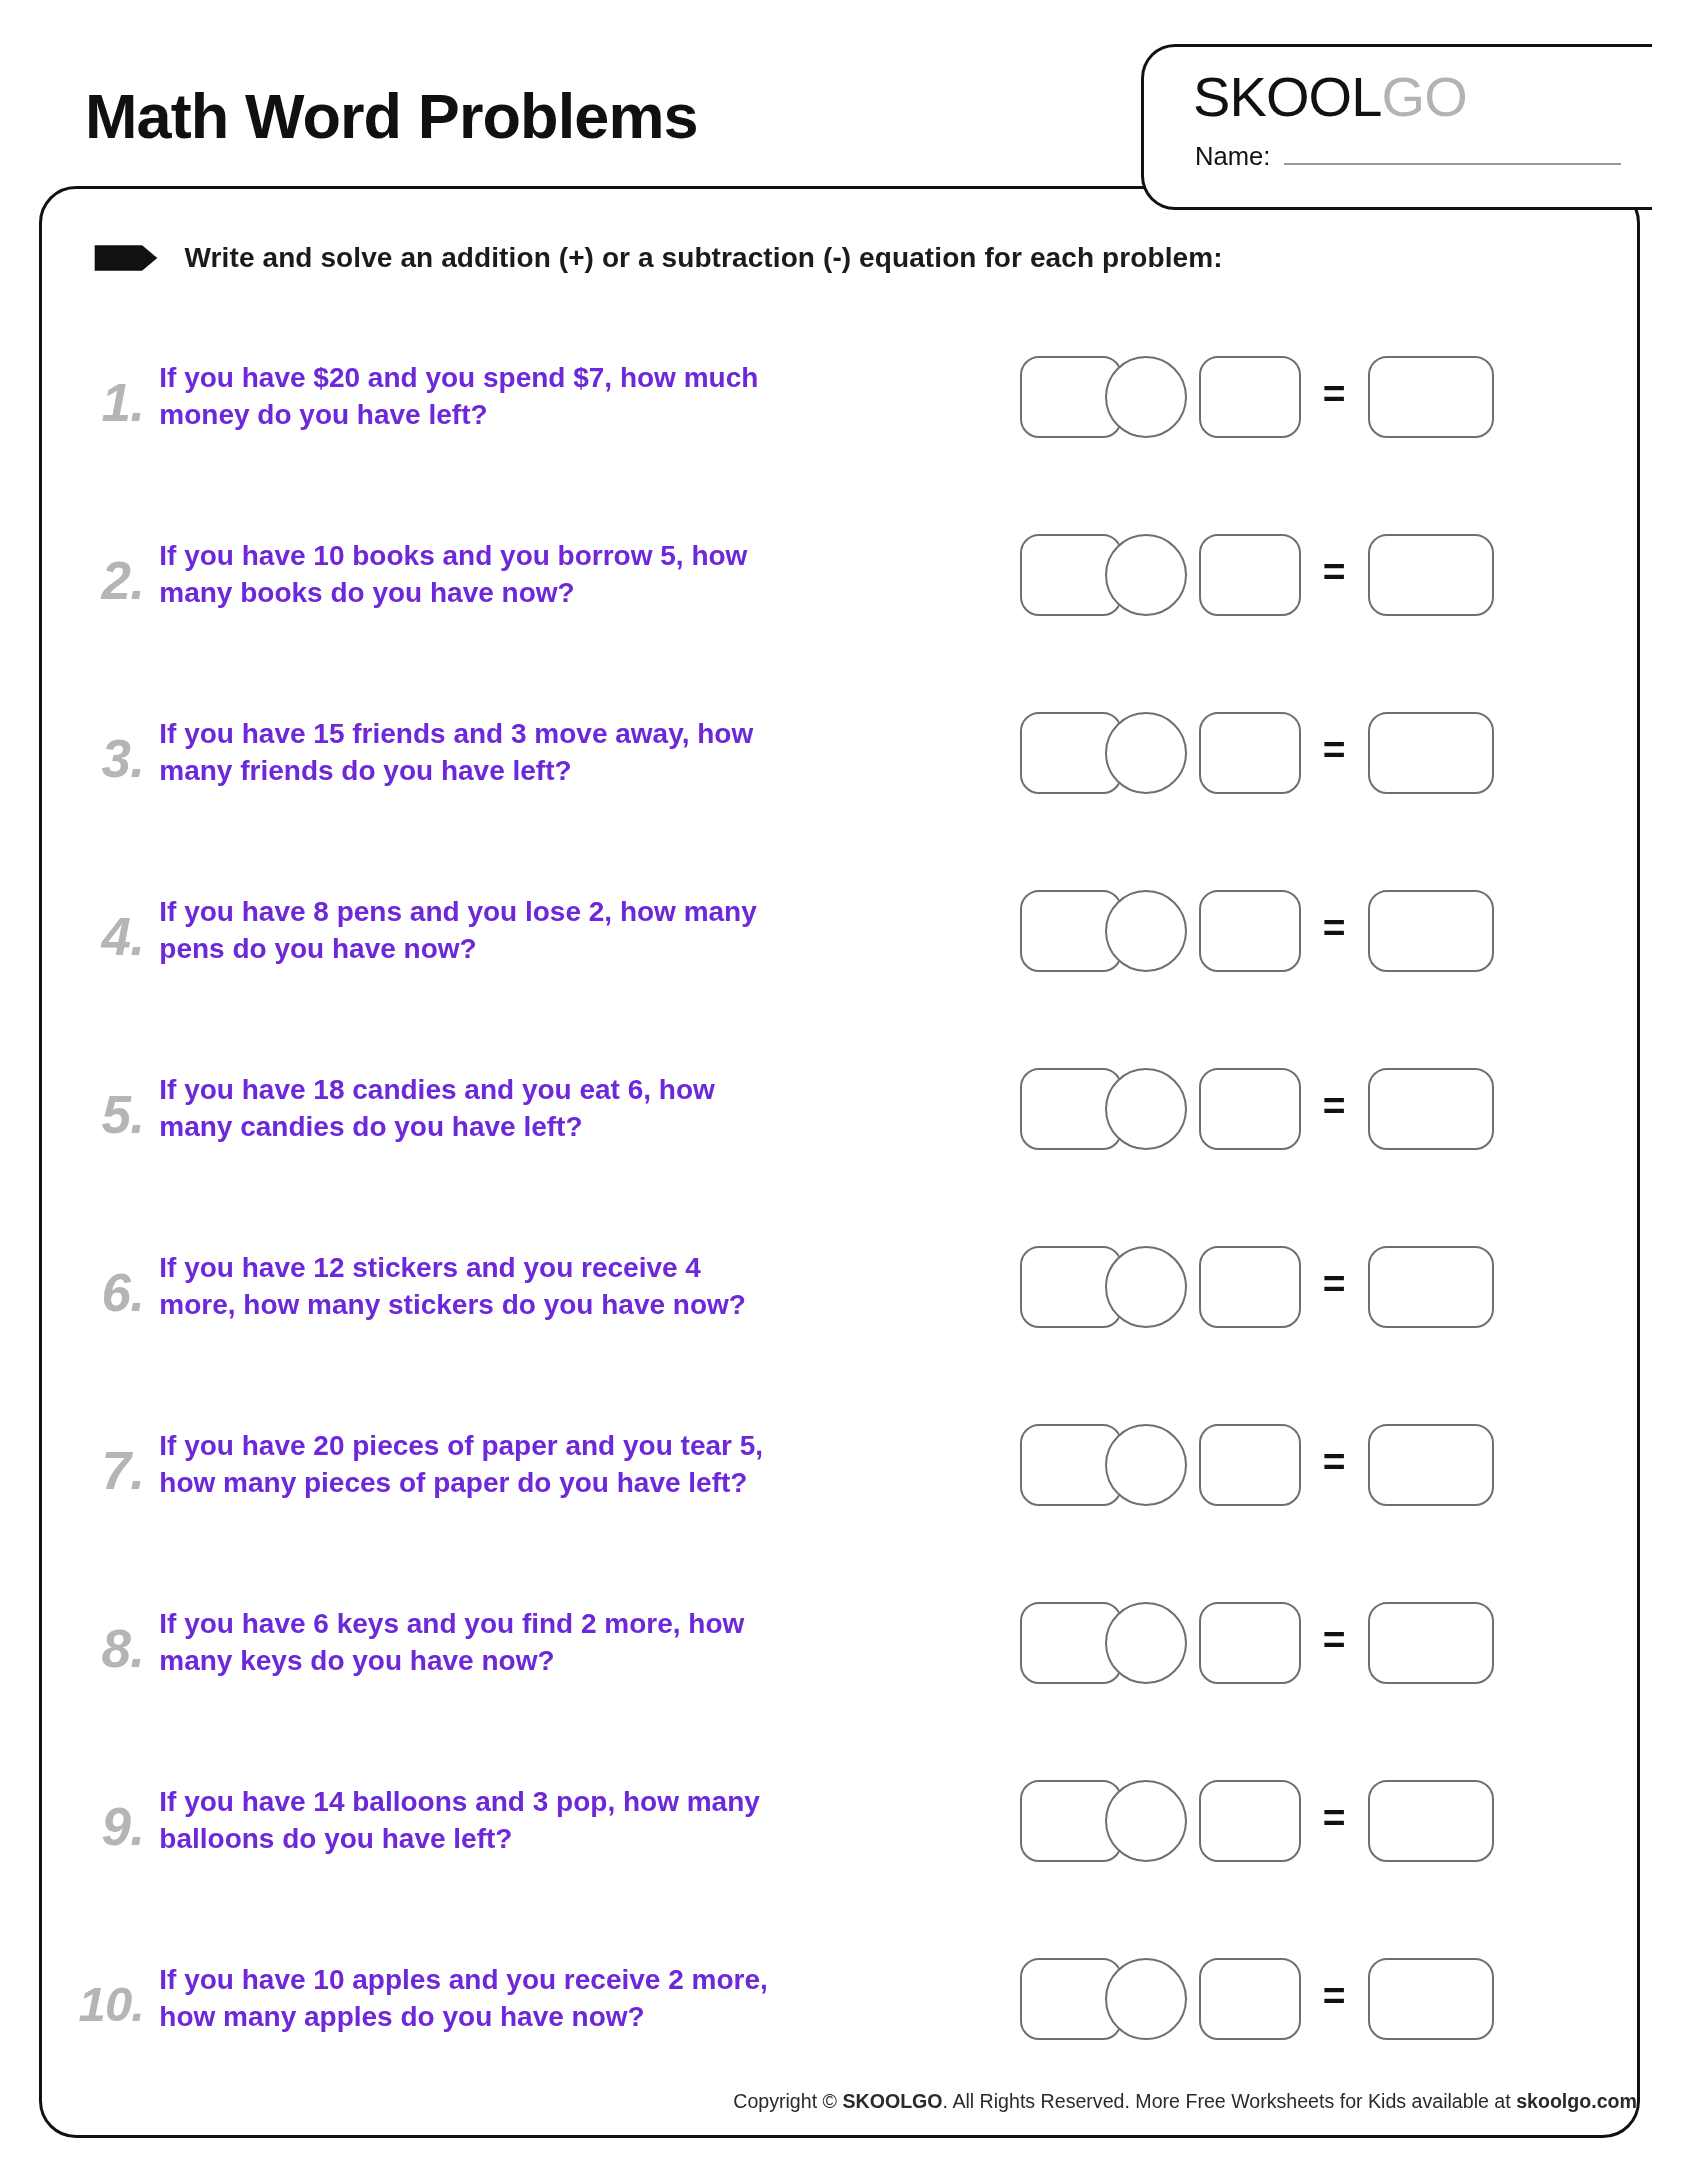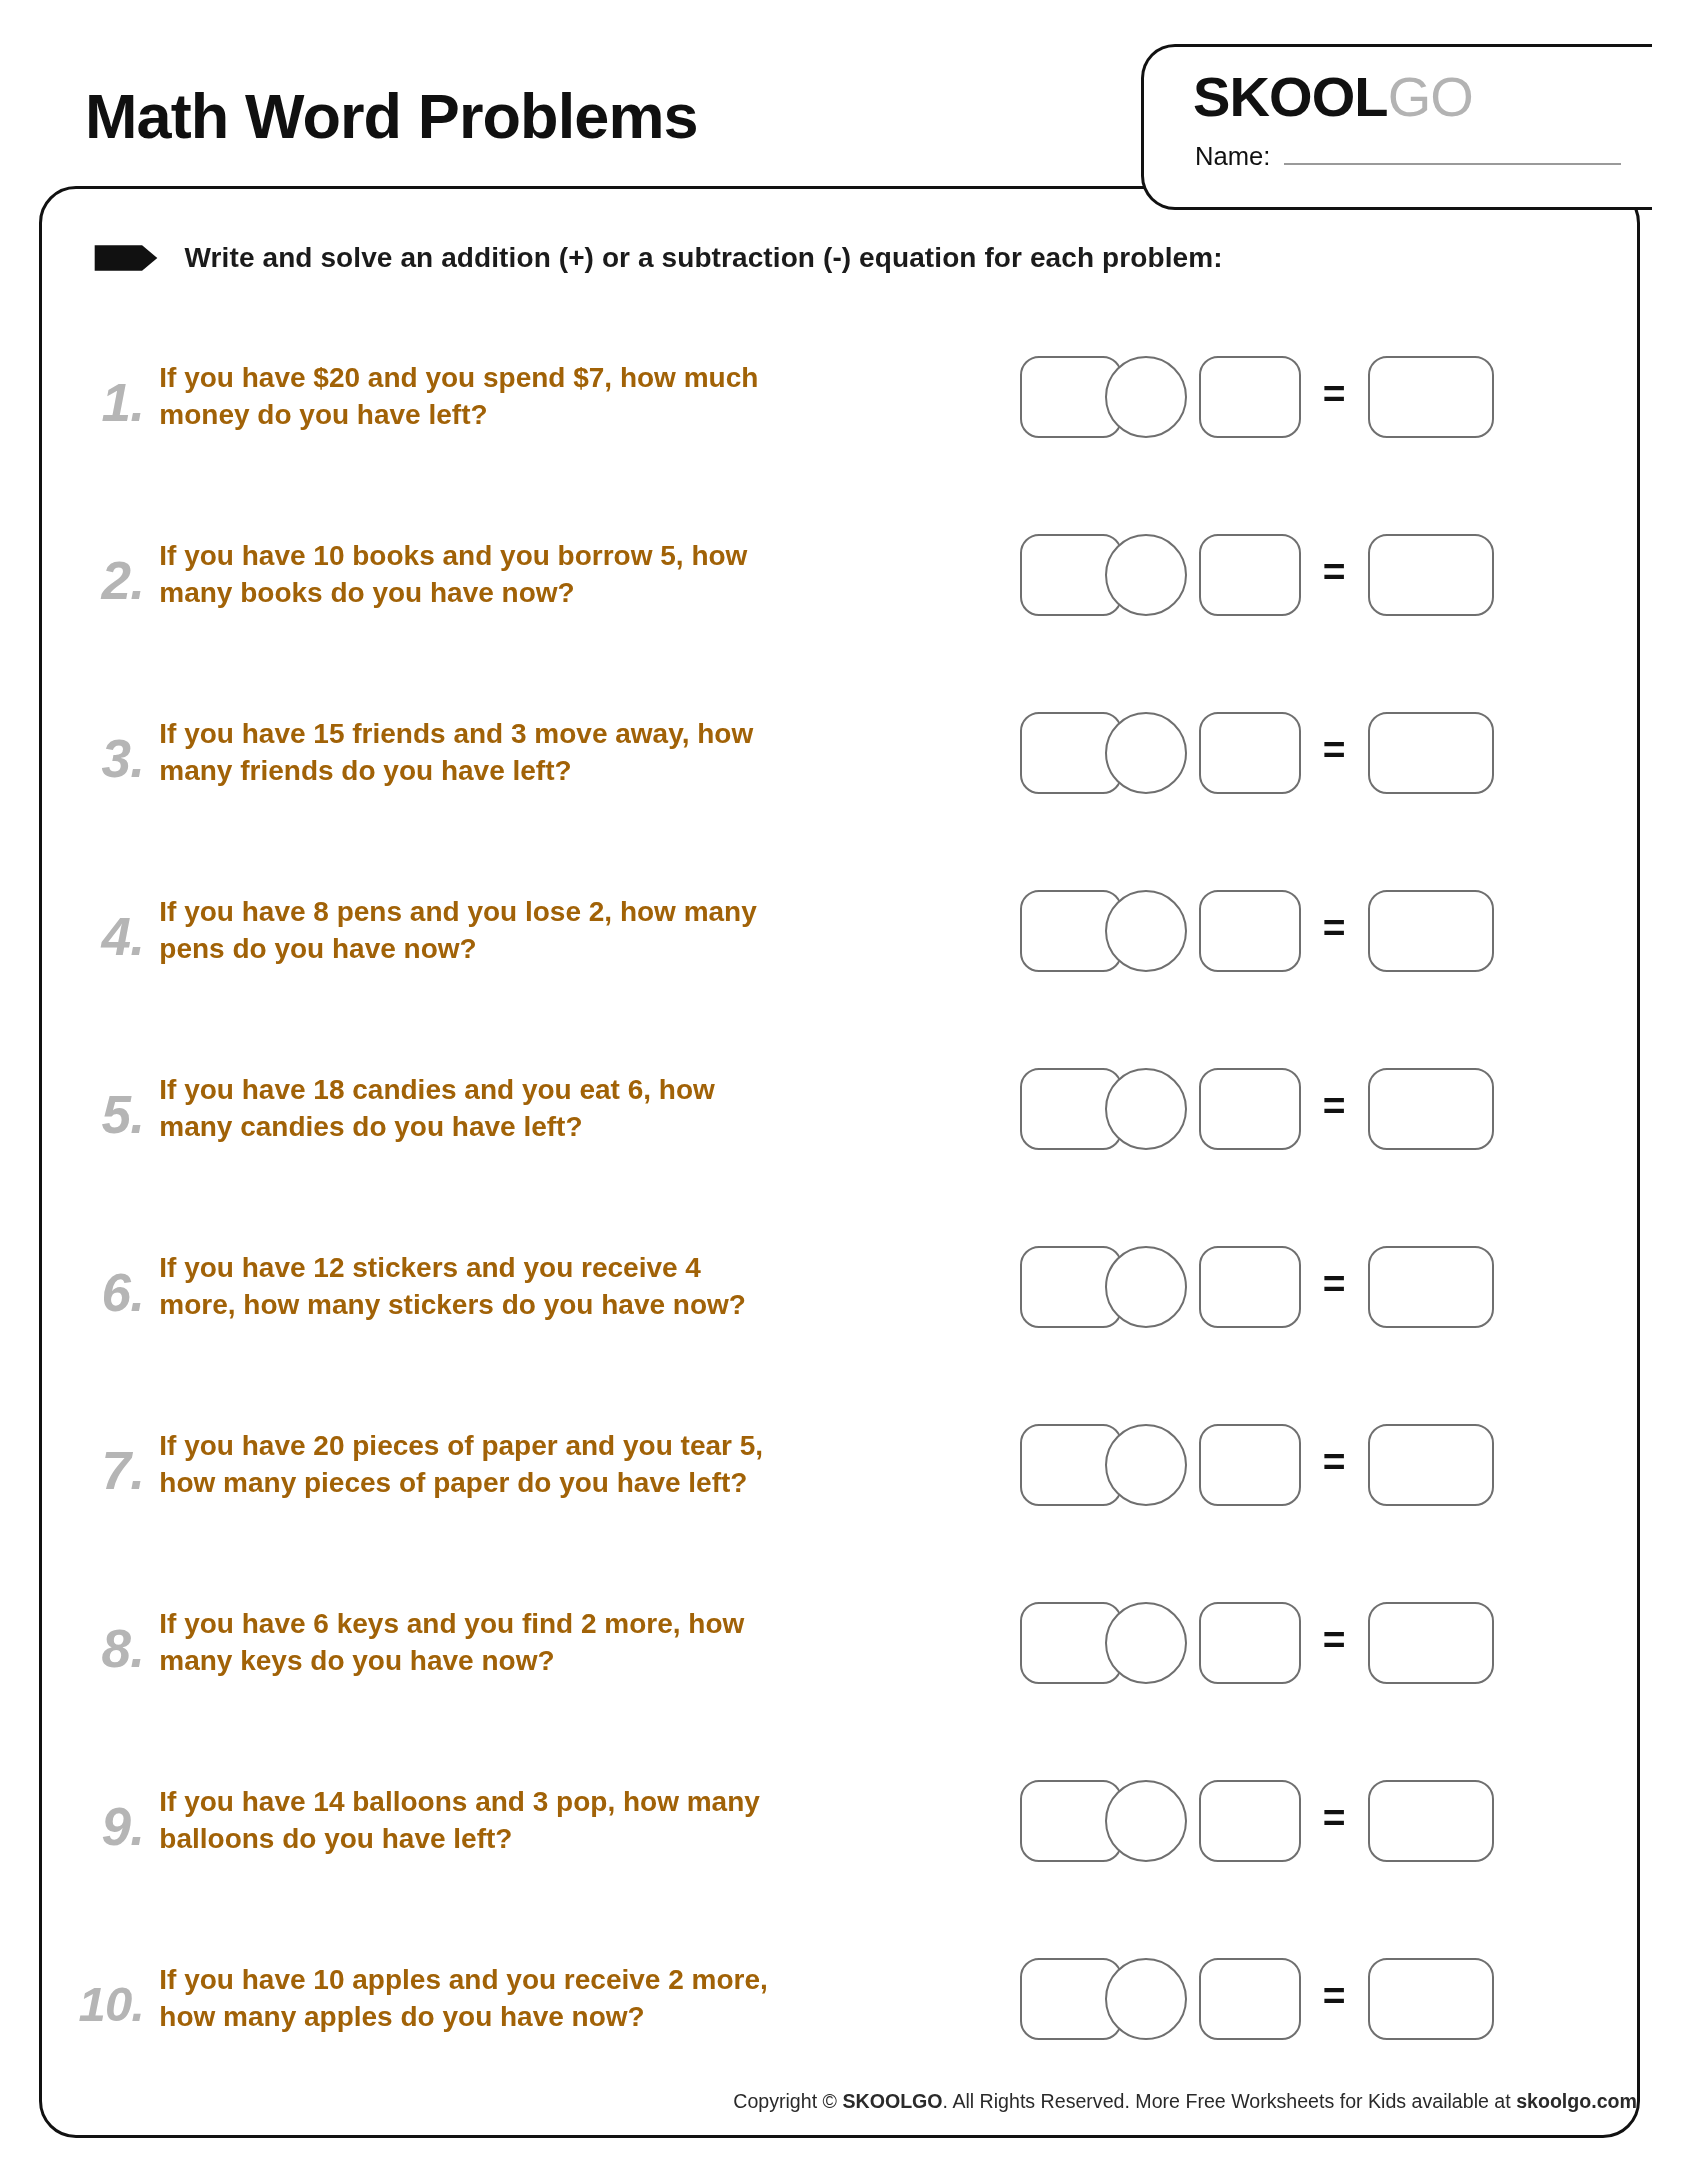--- a/index.html
+++ b/index.html
@@ -55,21 +55,21 @@
     z-index: 3;
   }
   .brand-logo {
     position: absolute;
     left: 49px;
     top: 17px;
     font-size: 56px;
     letter-spacing: -0.9px;
     white-space: nowrap;
   }
-  .brand-logo .skool { color: #111; font-weight: bold; }
+  .brand-logo .skool { color: #111; }
   .brand-logo .go { color: #b3b3b3; }
 
   .name-row {
     position: absolute;
     left: 51px;
     top: 95px;
     display: flex;
     align-items: flex-end;
     width: 426px;
   }
@@ -147,21 +147,21 @@
     font-style: italic;
     letter-spacing: -0.9px;
     transform: translateY(5.1px);
   }
   .qnum.wide { font-size: 49px; }
   .qtext {
     width: 852px;
     flex: none;
     font-size: 28px;
     font-weight: bold;
-    color: #a16207;
+    color: #6d28d9;
     line-height: 1.32;
     text-align: justify;
     padding-right: 25.6px;
     box-sizing: border-box;
   }
   .qtext span { display: block; }
 
   .answer-group {
     flex: none;
     display: flex;

